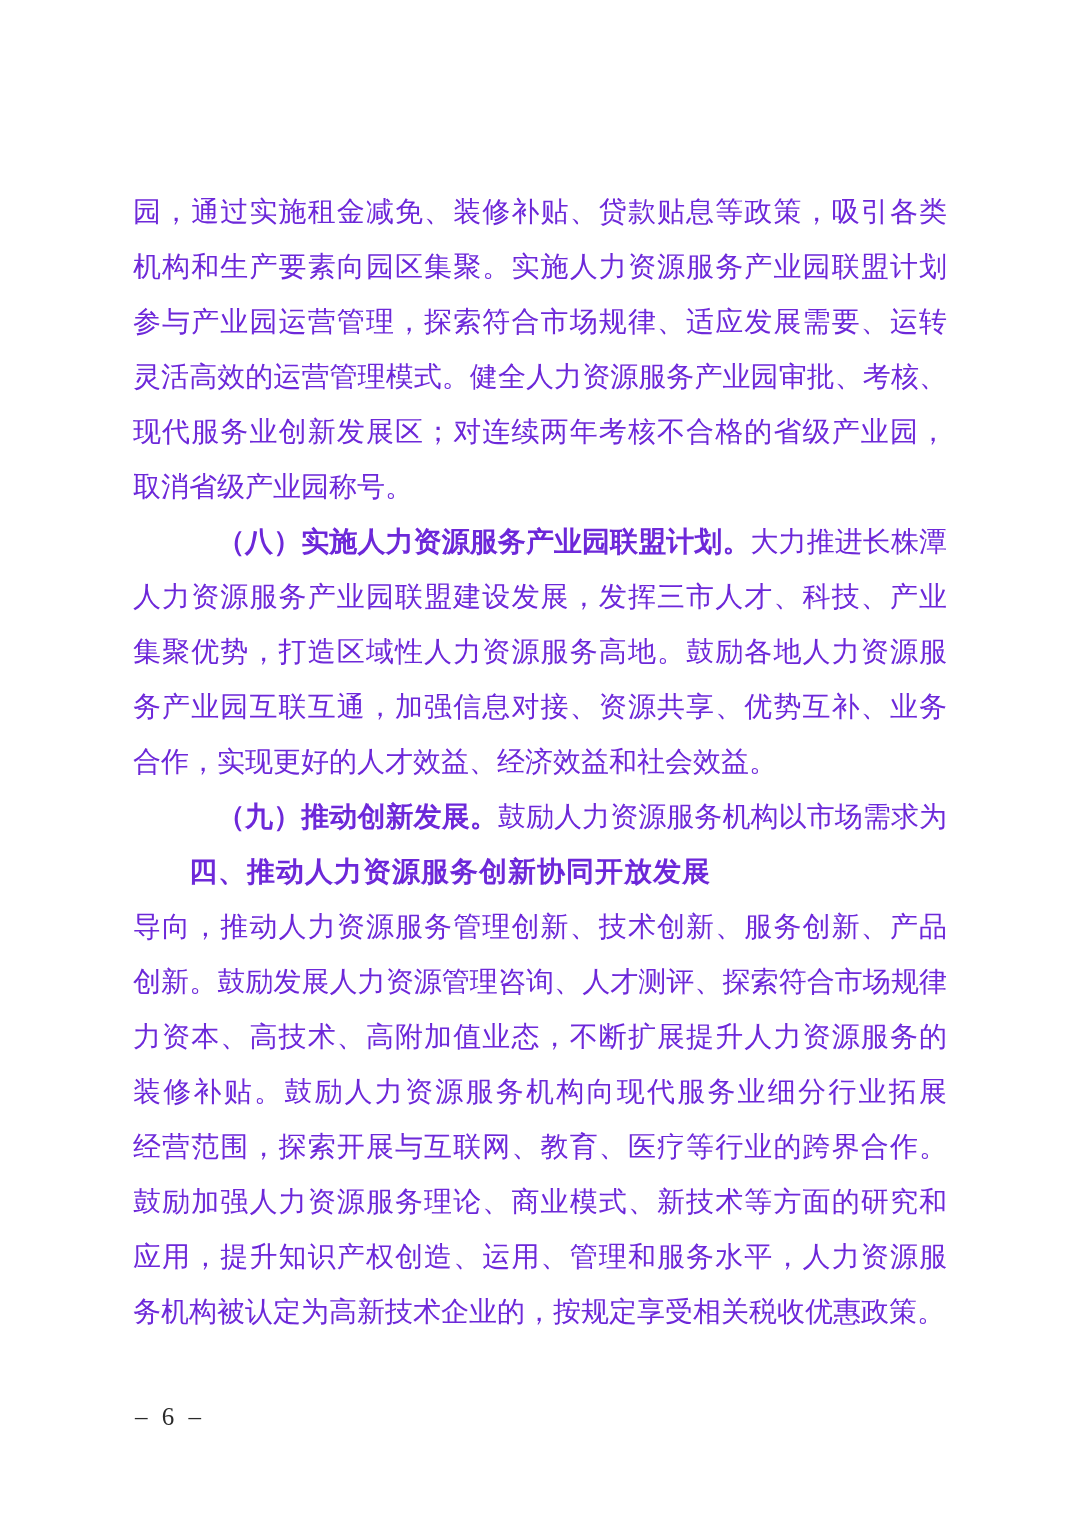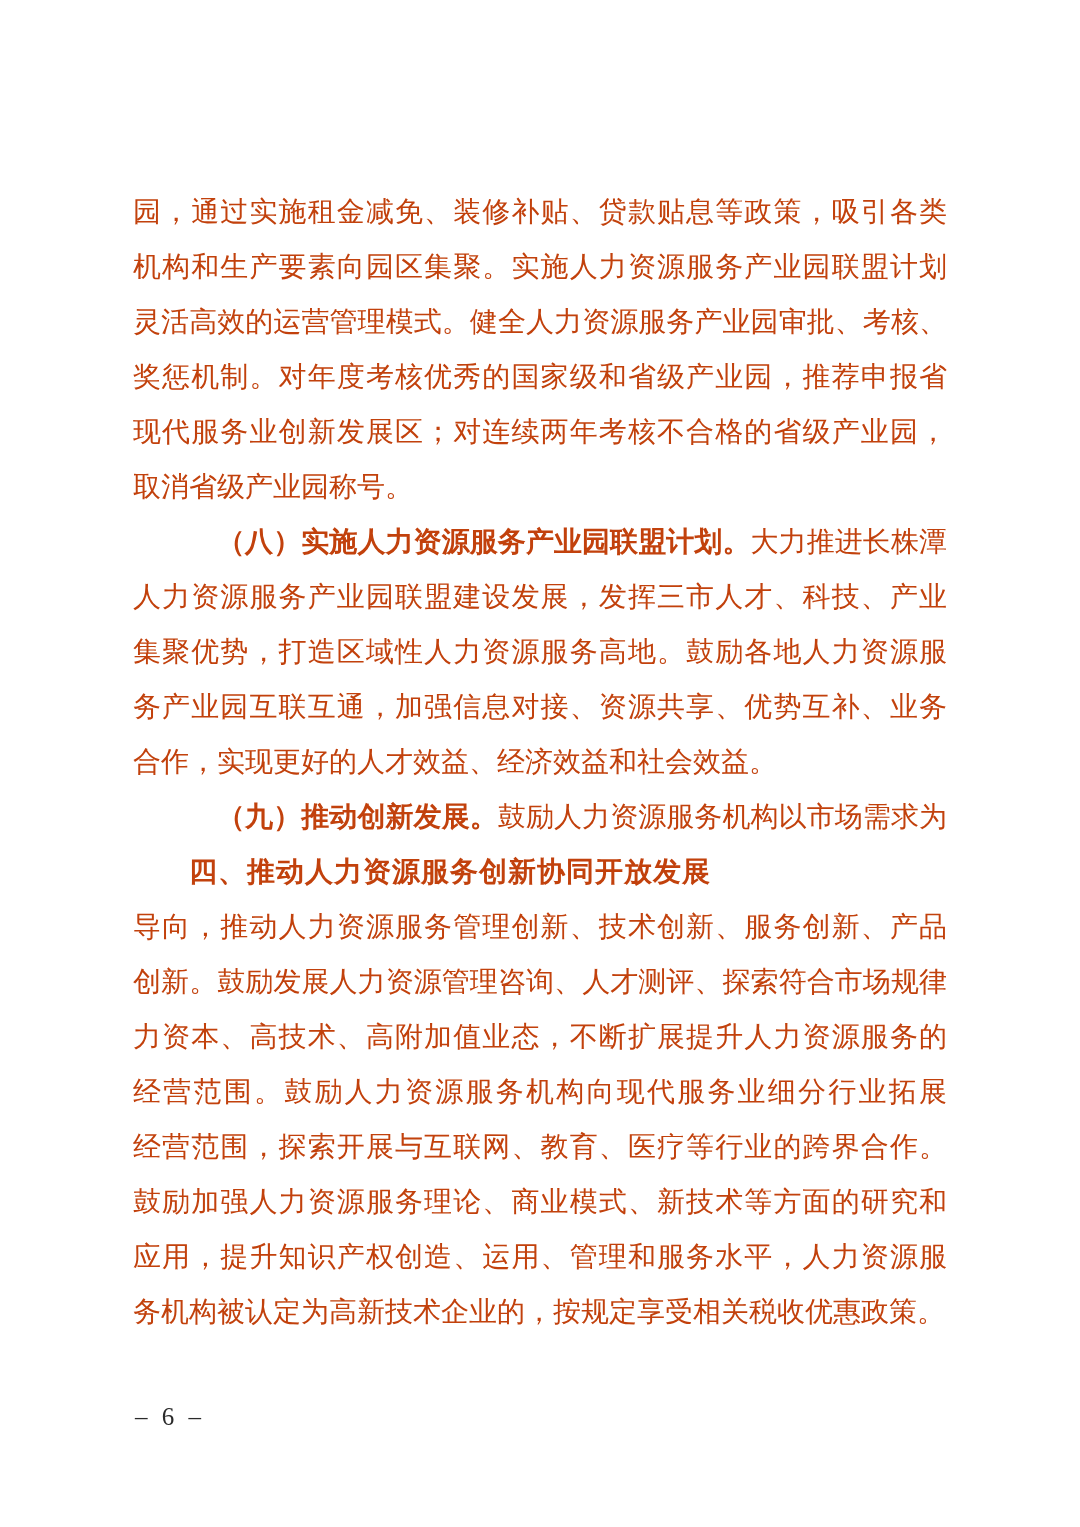--- a/index.html
+++ b/index.html
@@ -19,21 +19,21 @@
     position: absolute;
     left: 133px;
     top: 184px;
     width: 814px;
   }
   .line {
     font-family: "Liberation Serif", "DejaVu Serif", serif;
     font-size: 28px;
     line-height: 55px;
     height: 55px;
-    color: #c2410c;
+    color: #6d28d9;
     text-align: justify;
     text-align-last: justify;
     text-justify: inter-character;
     white-space: normal;
     overflow: hidden;
   }
   .line.last {
     text-align-last: left;
   }
   .line.indent {
@@ -59,34 +59,34 @@
     letter-spacing: 4px;
   }
 </style>
 </head>
 <body>
 
 <div class="page">
   <div class="text-block">
       <div class="line">园，通过实施租金减免、装修补贴、贷款贴息等政策，吸引各类</div>
       <div class="line">机构和生产要素向园区集聚。实施人力资源服务产业园联盟计划</div>
+      <div class="line">参与产业园运营管理，探索符合市场规律、适应发展需要、运转</div>
       <div class="line">灵活高效的运营管理模式。健全人力资源服务产业园审批、考核、</div>
-      <div class="line">奖惩机制。对年度考核优秀的国家级和省级产业园，推荐申报省</div>
       <div class="line">现代服务业创新发展区；对连续两年考核不合格的省级产业园，</div>
       <div class="line last">取消省级产业园称号。</div>
       <div class="line indent"><span class="lead">（八）实施人力资源服务产业园联盟计划。</span><span>大力推进长株潭</span></div>
       <div class="line">人力资源服务产业园联盟建设发展，发挥三市人才、科技、产业</div>
       <div class="line">集聚优势，打造区域性人力资源服务高地。鼓励各地人力资源服</div>
       <div class="line">务产业园互联互通，加强信息对接、资源共享、优势互补、业务</div>
       <div class="line last">合作，实现更好的人才效益、经济效益和社会效益。</div>
       <div class="line indent"><span class="lead">（九）推动创新发展。</span><span>鼓励人力资源服务机构以市场需求为</span></div>
       <div class="line heading indent last">四、推动人力资源服务创新协同开放发展</div>
       <div class="line">导向，推动人力资源服务管理创新、技术创新、服务创新、产品</div>
       <div class="line">创新。鼓励发展人力资源管理咨询、人才测评、探索符合市场规律</div>
       <div class="line">力资本、高技术、高附加值业态，不断扩展提升人力资源服务的</div>
-      <div class="line">经营范围。鼓励人力资源服务机构向现代服务业细分行业拓展</div>
+      <div class="line">装修补贴。鼓励人力资源服务机构向现代服务业细分行业拓展</div>
       <div class="line">经营范围，探索开展与互联网、教育、医疗等行业的跨界合作。</div>
       <div class="line">鼓励加强人力资源服务理论、商业模式、新技术等方面的研究和</div>
       <div class="line">应用，提升知识产权创造、运用、管理和服务水平，人力资源服</div>
       <div class="line last">务机构被认定为高新技术企业的，按规定享受相关税收优惠政策。</div>
     </div>
   <div class="page-number">– 6 –</div>
 </div>
 
 </body></html>

